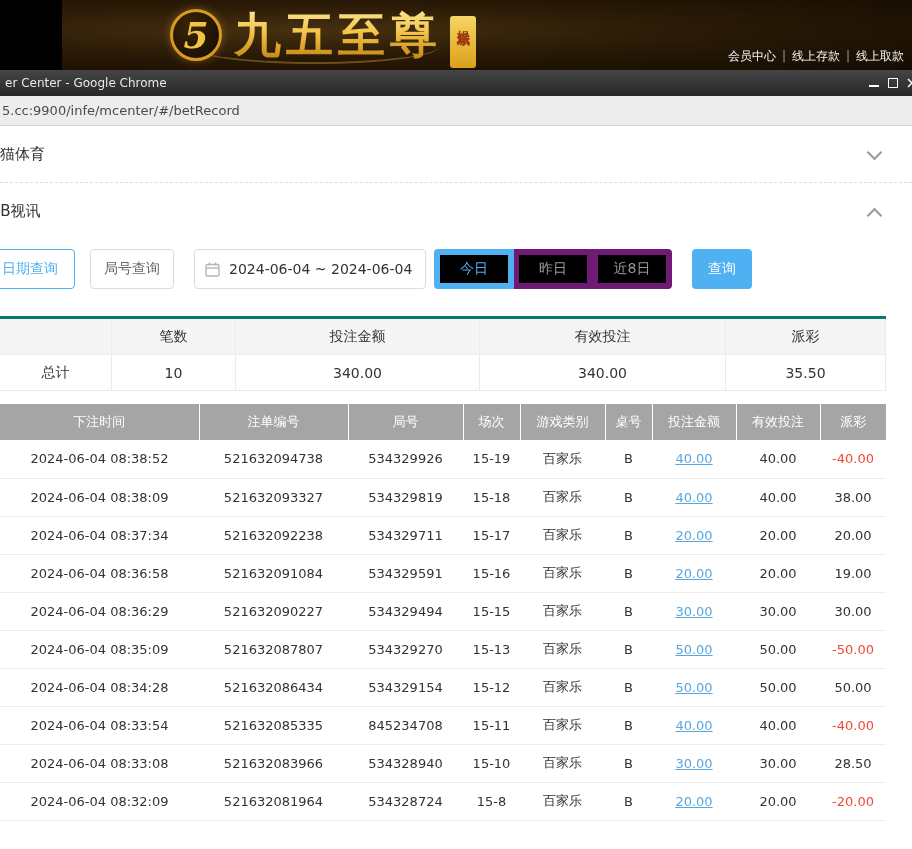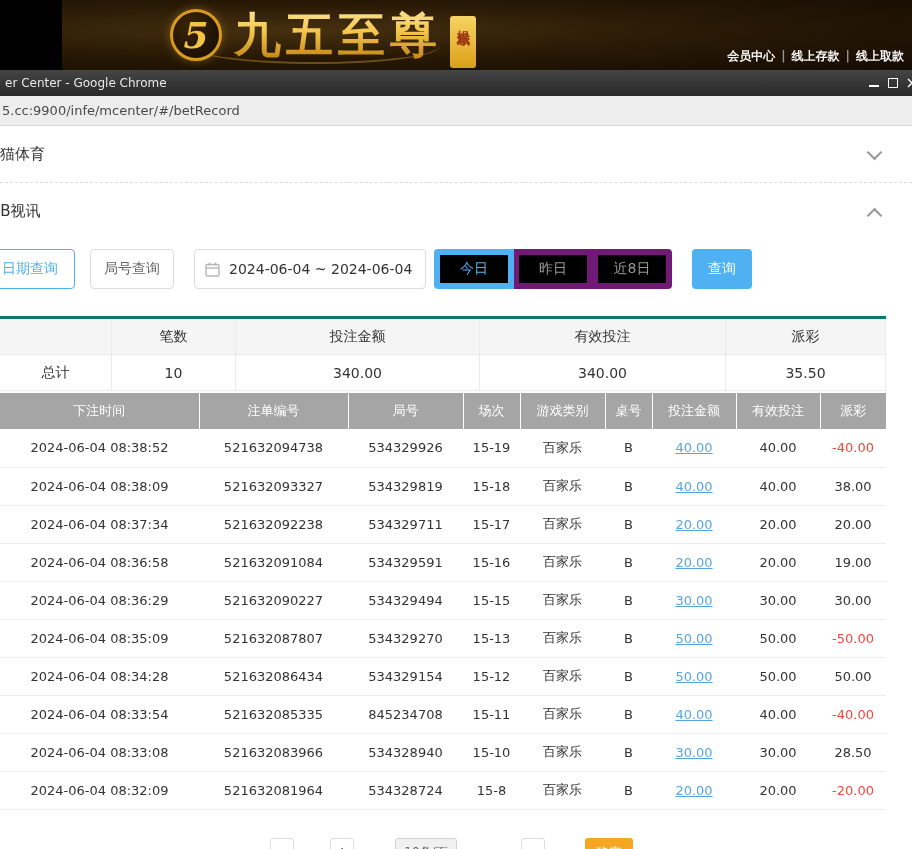--- a/index.html
+++ b/index.html
@@ -18,21 +18,21 @@
     background:radial-gradient(circle at 35% 30%, #3a2406, #120a02);
     box-shadow:0 0 10px rgba(240,180,60,.35); }
   .logo-text { margin-left:12px; font-family:"DejaVu Serif",serif; font-weight:bold; font-size:47px;
     letter-spacing:5px; background:linear-gradient(180deg,#fce9a0 0%,#f3c54a 45%,#b97908 100%);
     -webkit-background-clip:text; background-clip:text; color:transparent; line-height:60px; }
   .logo-badge { margin-left:8px; margin-top:14px; writing-mode:vertical-rl; text-orientation:upright;
     background:linear-gradient(180deg,#f7d463,#dca019); color:#9c3a10; font-size:13px; font-weight:bold;
     padding:4px 4px; border-radius:3px; letter-spacing:1px; height:52px; }
   .swoosh { position:absolute; left:190px; top:28px; width:250px; height:36px;
     border-bottom:2px solid rgba(214,160,50,.4); border-radius:50%; pointer-events:none; }
-  .top-links { position:absolute; right:8px; top:48px; font-size:12px; color:#f0f0f0; white-space:nowrap;font-weight:bold; }
+  .top-links { position:absolute; right:8px; top:48px; font-size:12px; color:#f0f0f0; white-space:nowrap; }
   .top-links a { color:#f5f5f5; text-decoration:none; cursor:pointer; }
   .sep { color:#999; margin:0 6px; }
 
   
   .titlebar { position:absolute; top:70px; left:0; width:912px; height:26px;
     background:linear-gradient(180deg,#454545,#282828); display:flex; align-items:center;
     color:#e8e8e8; font-size:12px; padding-left:5px; overflow:hidden; }
   .win-controls { margin-left:auto; display:flex; align-items:center; gap:9px; margin-right:-5px; }
   .wc { display:inline-block; cursor:pointer; }
   .wc-min { width:10px; height:7px; border-bottom:2px solid #fff; }
@@ -75,21 +75,21 @@
 
   
   .summary { margin-top:27px; width:886px; border-top:3px solid #0f766e; }
   .s-row { display:grid; grid-template-columns:112px 124px 244px 246px 160px; }
   .s-cell { height:36px; border-right:1px solid #ebebeb; border-bottom:1px solid #ebebeb;
     display:flex; align-items:center; justify-content:center; font-size:14px; color:#333; }
   .s-row .s-cell:first-child { border-left:none; }
   .s-head .s-cell { background:#f5f5f5; }
 
   
-  .bet-table { margin-top:2px; width:886px; border-collapse:collapse; table-layout:fixed; }
+  .bet-table { margin-top:13px; width:886px; border-collapse:collapse; table-layout:fixed; }
   .bet-table th { background:#a5a5a5; color:#fff; font-size:13px; font-weight:normal; height:36px;
     border-right:1px solid #fff; text-align:center; }
   .bet-table th:last-child { border-right:none; }
   .bet-table td { height:38px; text-align:center; font-size:13px; color:#333;
     border-bottom:1px solid #ededed; overflow:hidden; white-space:nowrap; }
   .bet-table td.neg { color:#f4473a; }
   .amount-link { color:#58a6e0; text-decoration:underline; cursor:pointer; }
 
   
   .pagination { margin-top:26px; margin-left:270px; display:flex; align-items:center; height:34px; }

